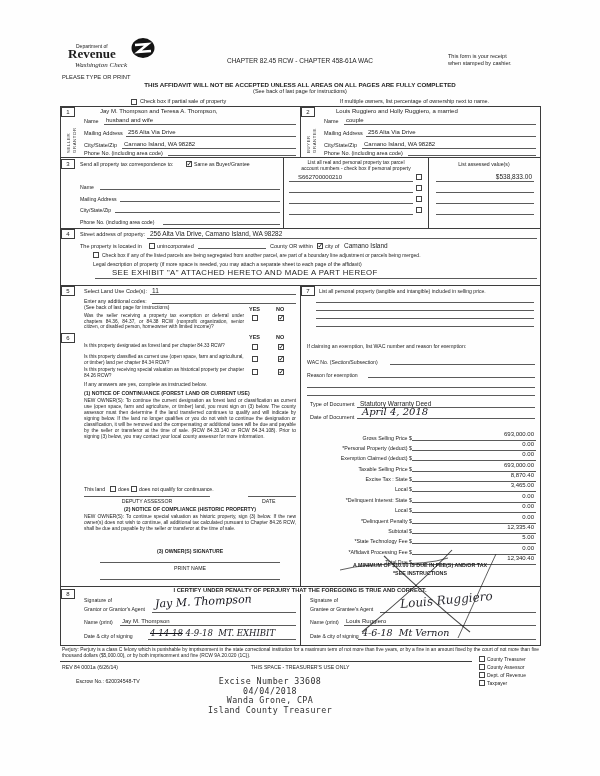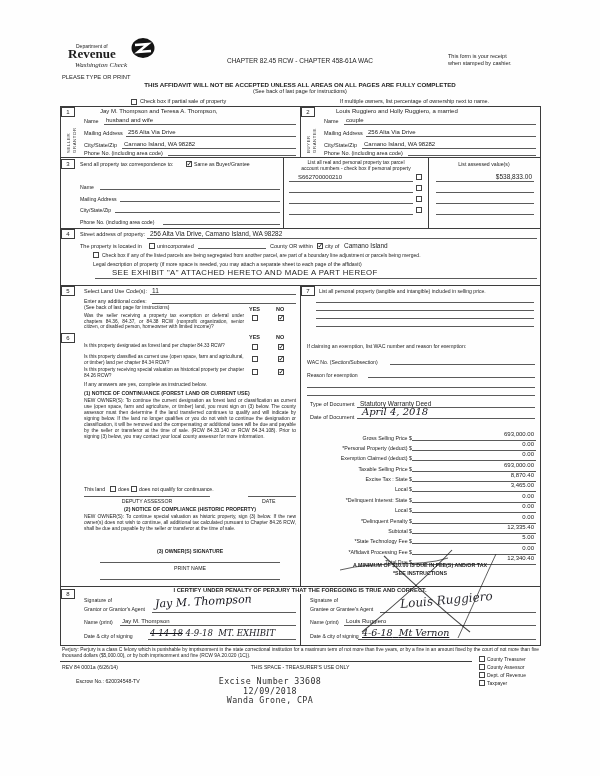--- a/index.html
+++ b/index.html
@@ -290,21 +290,21 @@
   <div class="line" style="left:148px;top:639px;width:148px;"></div>
 
   <div class="abs t52" style="left:310px;top:597px;">Signature of</div>
   <div class="abs t52" style="left:310px;top:606px;">Grantee or Grantee's Agent</div>
   <div class="line" style="left:380px;top:612px;width:156px;"></div>
   <div class="abs sig" style="left:400px;top:593px;font-size:12px;transform:rotate(-5deg);opacity:.92;">Louis Ruggiero</div>
   <div class="abs t52" style="left:310px;top:619px;">Name (print)</div>
   <div class="abs t6" style="left:346px;top:618px;">Louis Ruggiero</div>
   <div class="line" style="left:344px;top:625px;width:192px;"></div>
   <div class="abs t52" style="left:310px;top:633px;">Date &amp; city of signing</div>
-  <div class="abs hand" style="left:362px;top:627px;font-size:9.5px;text-decoration:underline;"><span>4-6-18</span>&nbsp;&nbsp;<span>Mt Vernon</span></div>
+  <div class="abs hand" style="left:362px;top:627px;font-size:9.5px;"><span>4-6-18</span>&nbsp;&nbsp;<span>Mt Vernon</span></div>
   <div class="line" style="left:358px;top:639px;width:178px;"></div>
 
   <svg class="abs" style="left:300px;top:538px;" width="240" height="112" viewBox="0 0 240 112">
     <path d="M152 12 C 128 38, 96 66, 62 94" stroke="#1c1c1c" stroke-width="1.1" fill="none" opacity=".8"></path>
     <path d="M84 18 C 112 44, 142 72, 170 94" stroke="#1c1c1c" stroke-width="1.1" fill="none" opacity=".8"></path>
     <path d="M40 32 C 78 22, 118 30, 148 20" stroke="#1c1c1c" stroke-width="1" fill="none" opacity=".7"></path>
     <path d="M196 16 C 182 46, 170 74, 158 100" stroke="#1c1c1c" stroke-width="1" fill="none" opacity=".7"></path>
   </svg>
 
   <div class="abs jst" style="left:62px;top:647px;width:477px;font-size:4.9px;line-height:5.9px;">Perjury:  Perjury is a class C felony which is punishable by imprisonment in the state correctional institution for a maximum term of not more than five years, or by a fine in an amount fixed by the court of not more than five thousand dollars ($5,000.00), or by both imprisonment and fine (RCW 9A.20.020 (1C)).</div>
@@ -319,17 +319,18 @@
   <div class="abs t5" style="left:487px;top:664px;">County Assessor</div>
   <span class="cb" style="left:479px;top:672px;"></span>
   <div class="abs t5" style="left:487px;top:672px;">Dept. of Revenue</div>
   <span class="cb" style="left:479px;top:680px;"></span>
   <div class="abs t5" style="left:487px;top:680px;">Taxpayer</div>
 
   <div class="abs t52" style="left:76px;top:678px;"><span>Escrow No.:</span> <span>620034548-TV</span></div>
 
   <div class="abs ctr" style="left:150px;top:677px;width:240px;">
     <div class="stamp">Excise Number 33608</div>
-    <div class="stamp">12/09/2018</div>
+    <div class="stamp">04/04/2018</div>
     <div class="stamp">Wanda Grone, CPA</div>
+    <div class="stamp">Island County Treasurer</div>
   </div>
 
 </div>
 
 </body></html>

